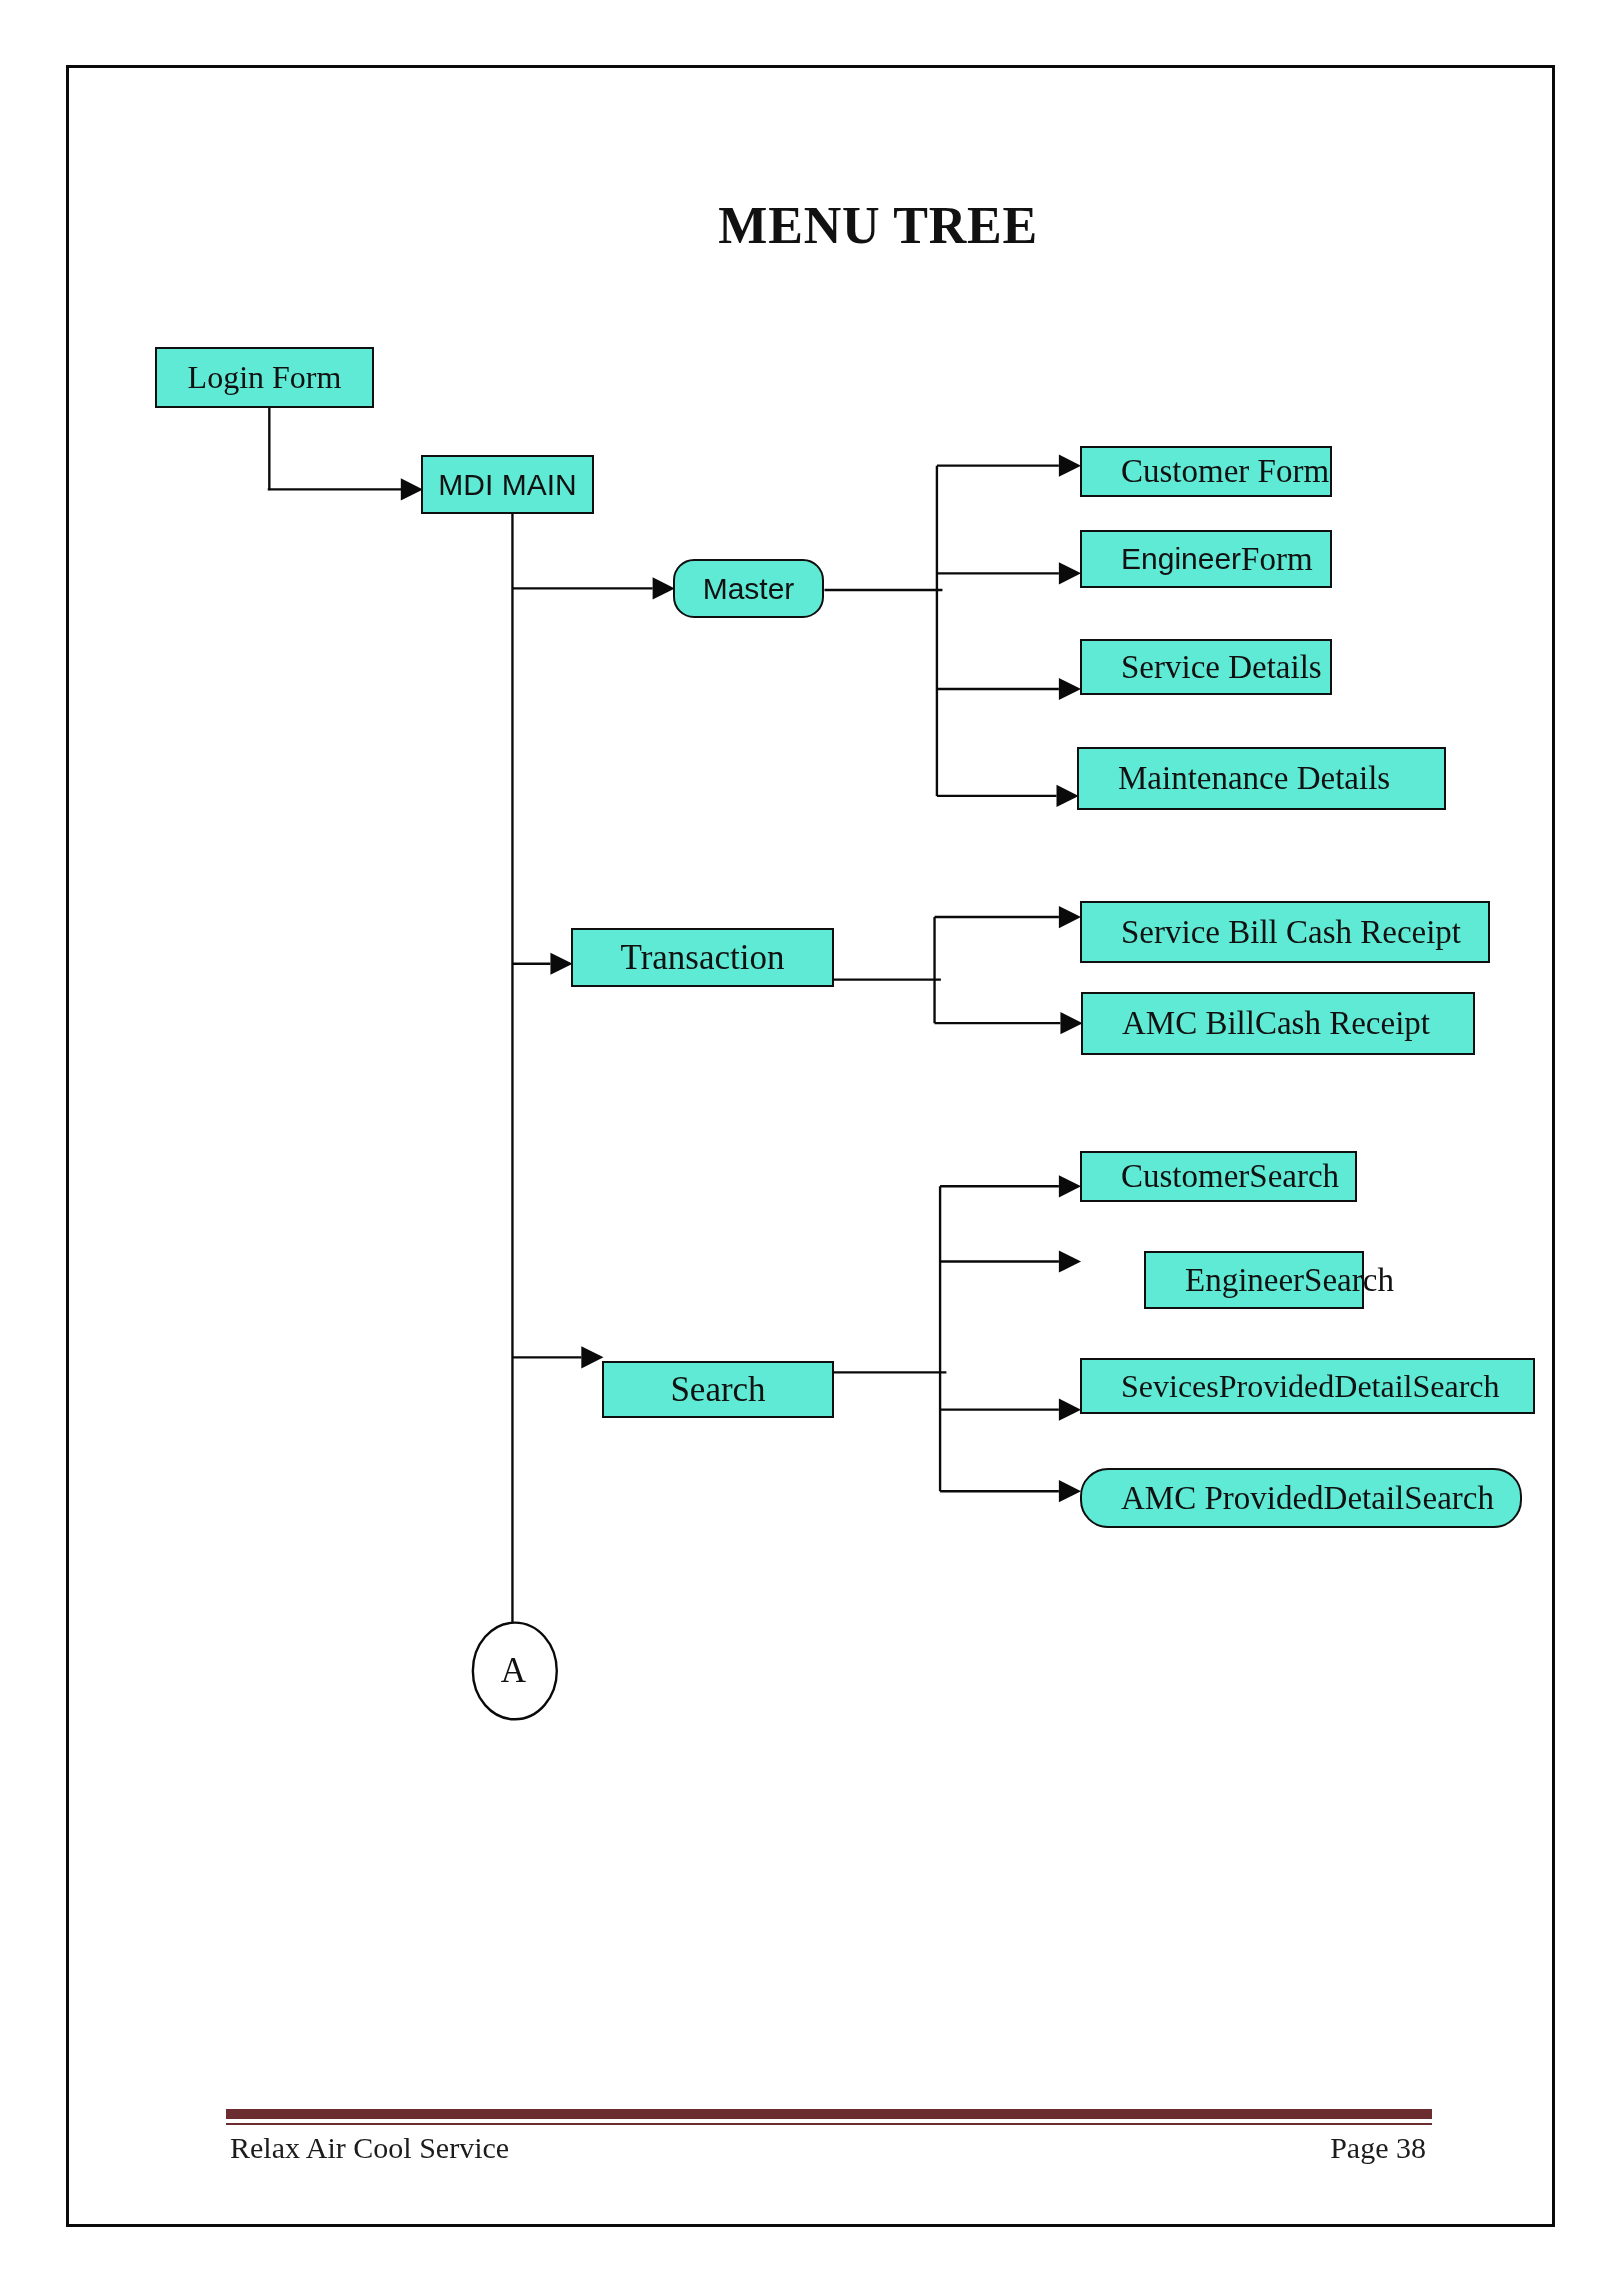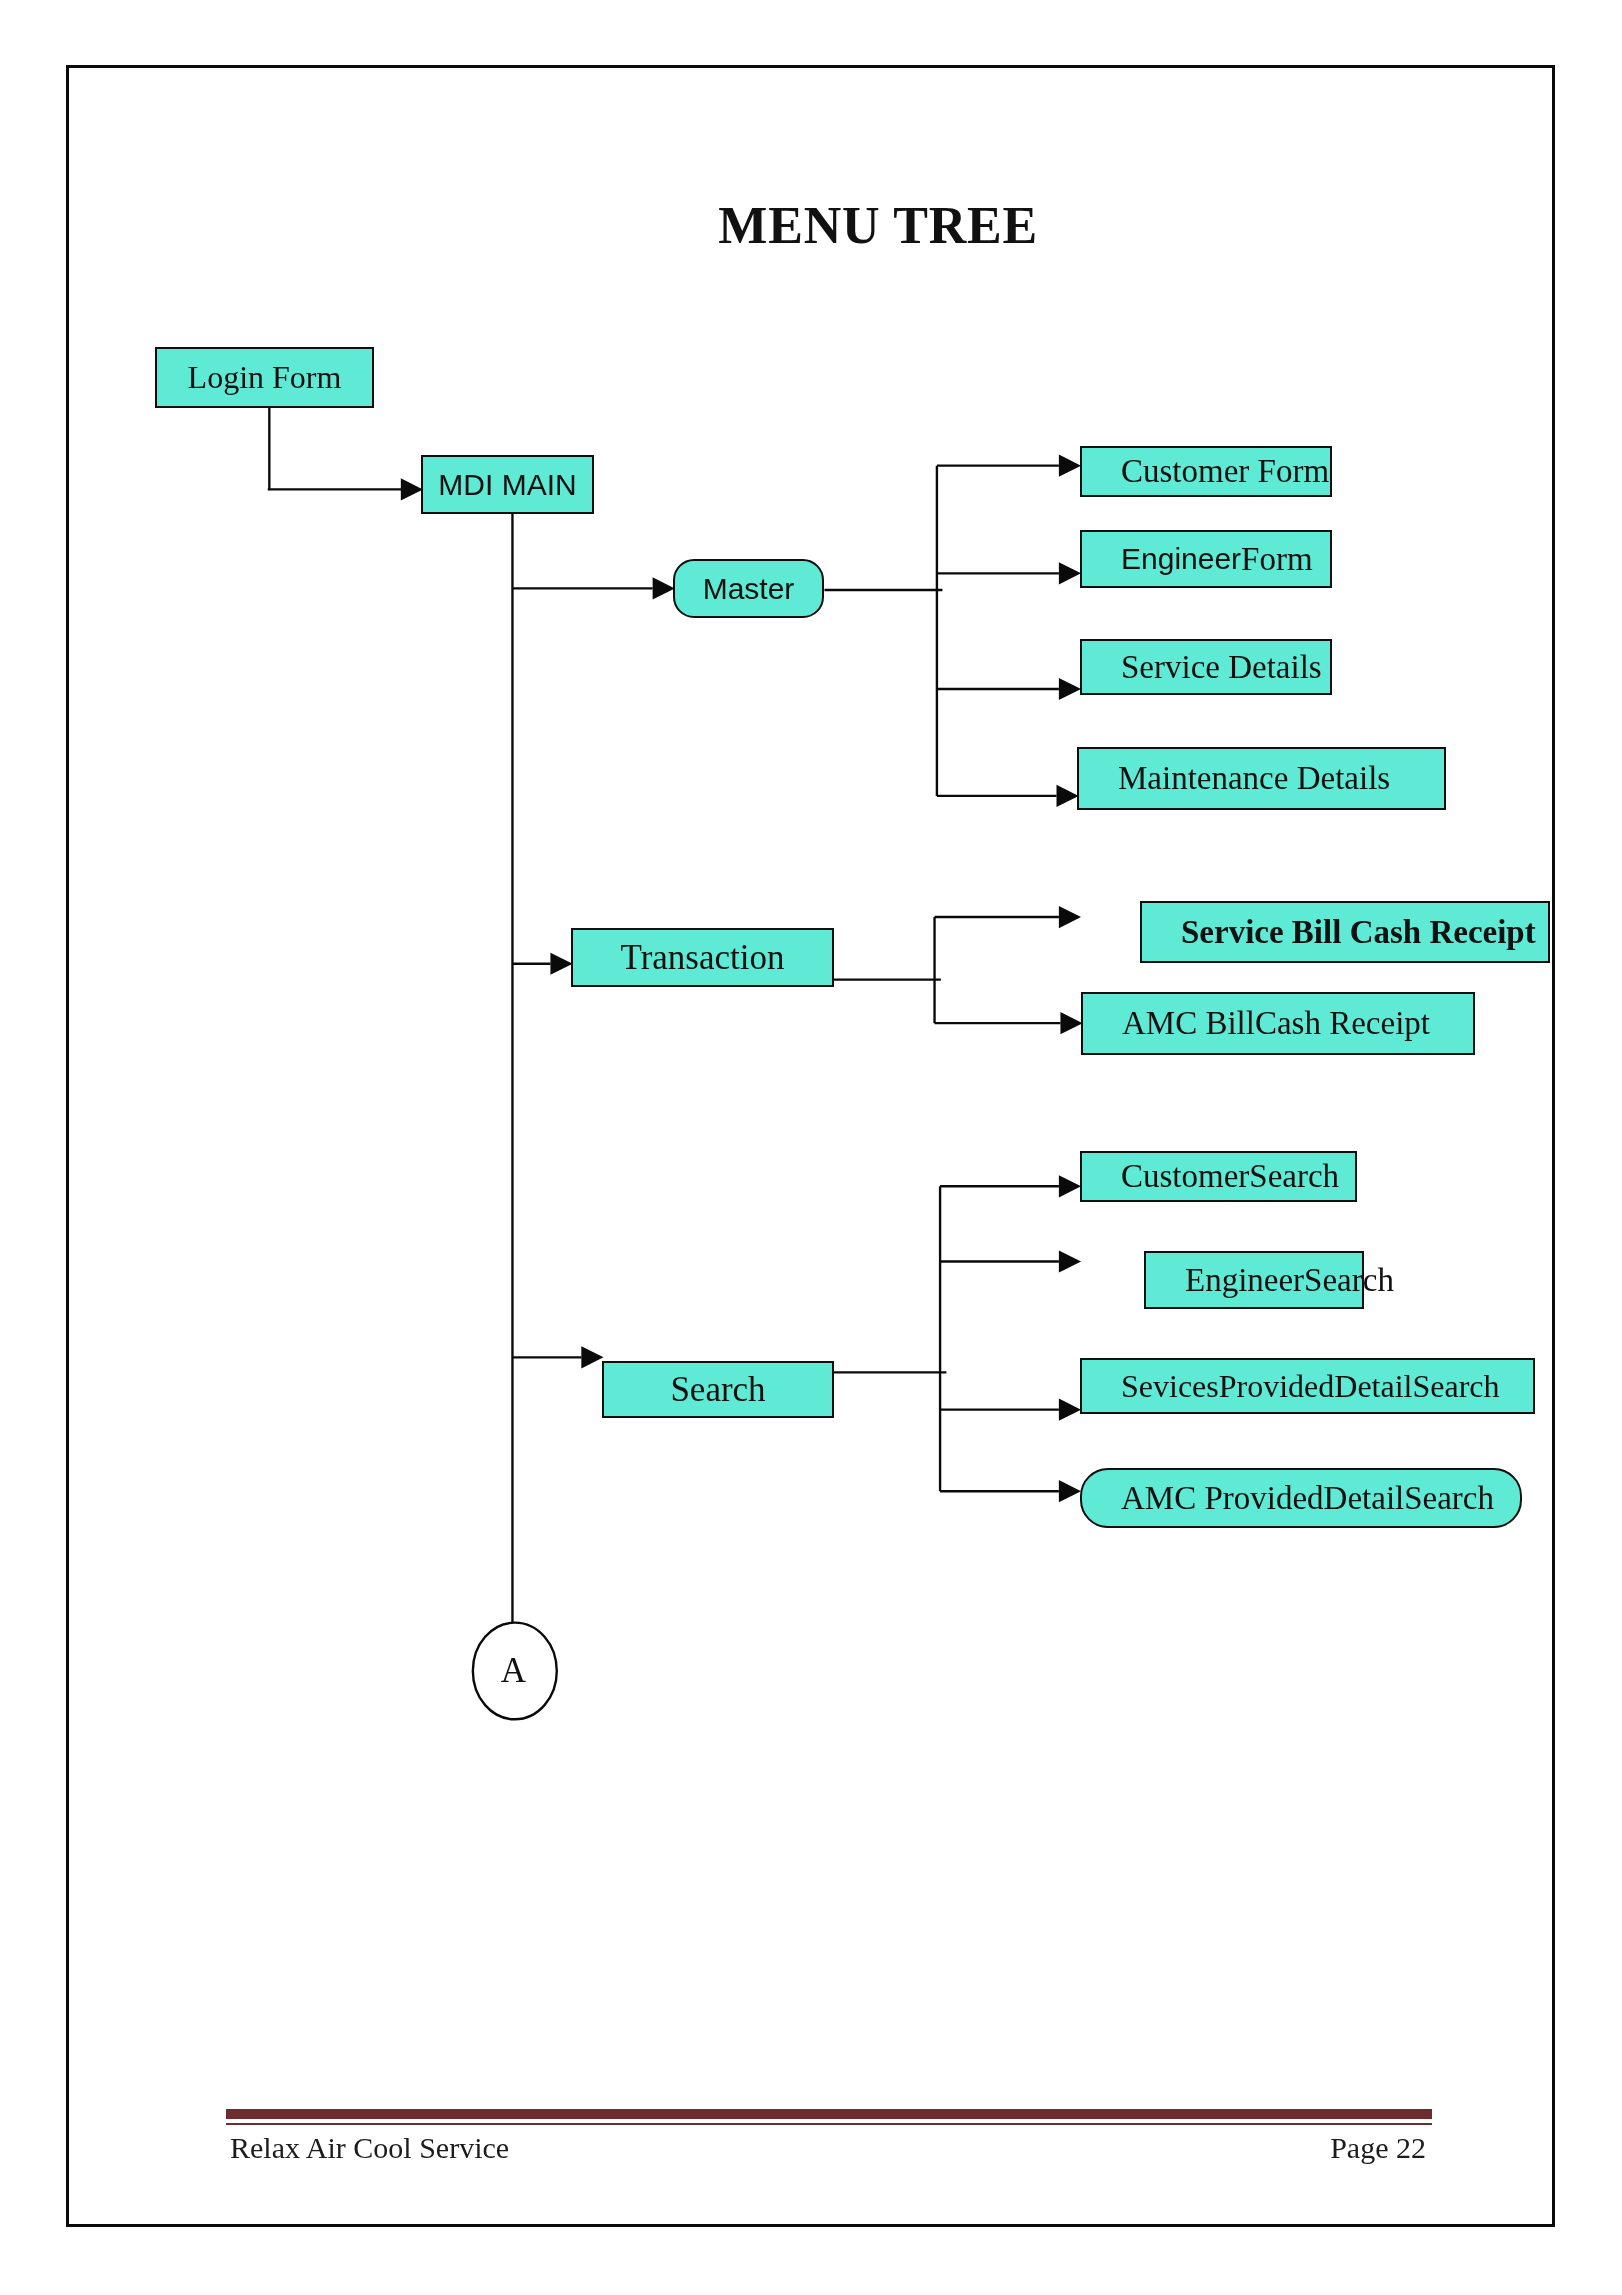--- a/index.html
+++ b/index.html
@@ -143,33 +143,33 @@
 
   <div class="node leftpad f42" style="left:1080px;top:530px;width:252px;height:58px;">
     <span class="sans" style="font-size:30px;">Engineer</span>
       <span> Form</span>
   </div>
 
   <div class="node leftpad f42" style="left:1080px;top:639px;width:252px;height:56px;">Service Details</div>
 
   <div class="node leftpad f42" style="left:1077px;top:747px;width:369px;height:63px;">Maintenance Details</div>
 
-  <div class="node leftpad f42" style="left:1140px;top:901px;width:410px;height:62px;font-weight:bold;">Service Bill Cash Receipt</div>
+  <div class="node leftpad f42" style="left:1080px;top:901px;width:410px;height:62px;">Service Bill Cash Receipt</div>
 
   <div class="node leftpad f42" style="left:1081px;top:992px;width:394px;height:63px;">AMC BillCash Receipt</div>
 
   <div class="node leftpad f42" style="left:1080px;top:1151px;width:277px;height:51px;">CustomerSearch</div>
 
   <div class="node leftpad f42" style="left:1144px;top:1251px;width:220px;height:58px;">EngineerSearch</div>
 
   <div class="node leftpad" style="left:1080px;top:1358px;width:455px;height:56px;font-size:32px;">SevicesProvidedDetailSearch</div>
 
   <div class="node leftpad f42" style="left:1080px;top:1468px;width:442px;height:60px;border-radius:28px;">AMC ProvidedDetailSearch</div>
 
   <div class="circle-label">A</div>
 
   <div class="footer-rule-thick"></div>
   <div class="footer-rule-thin"></div>
   <div class="footer-left">Relax Air Cool Service</div>
-  <div class="footer-right">Page 22</div>
+  <div class="footer-right">Page 38</div>
 
 </div>
 
 
 </body></html>

